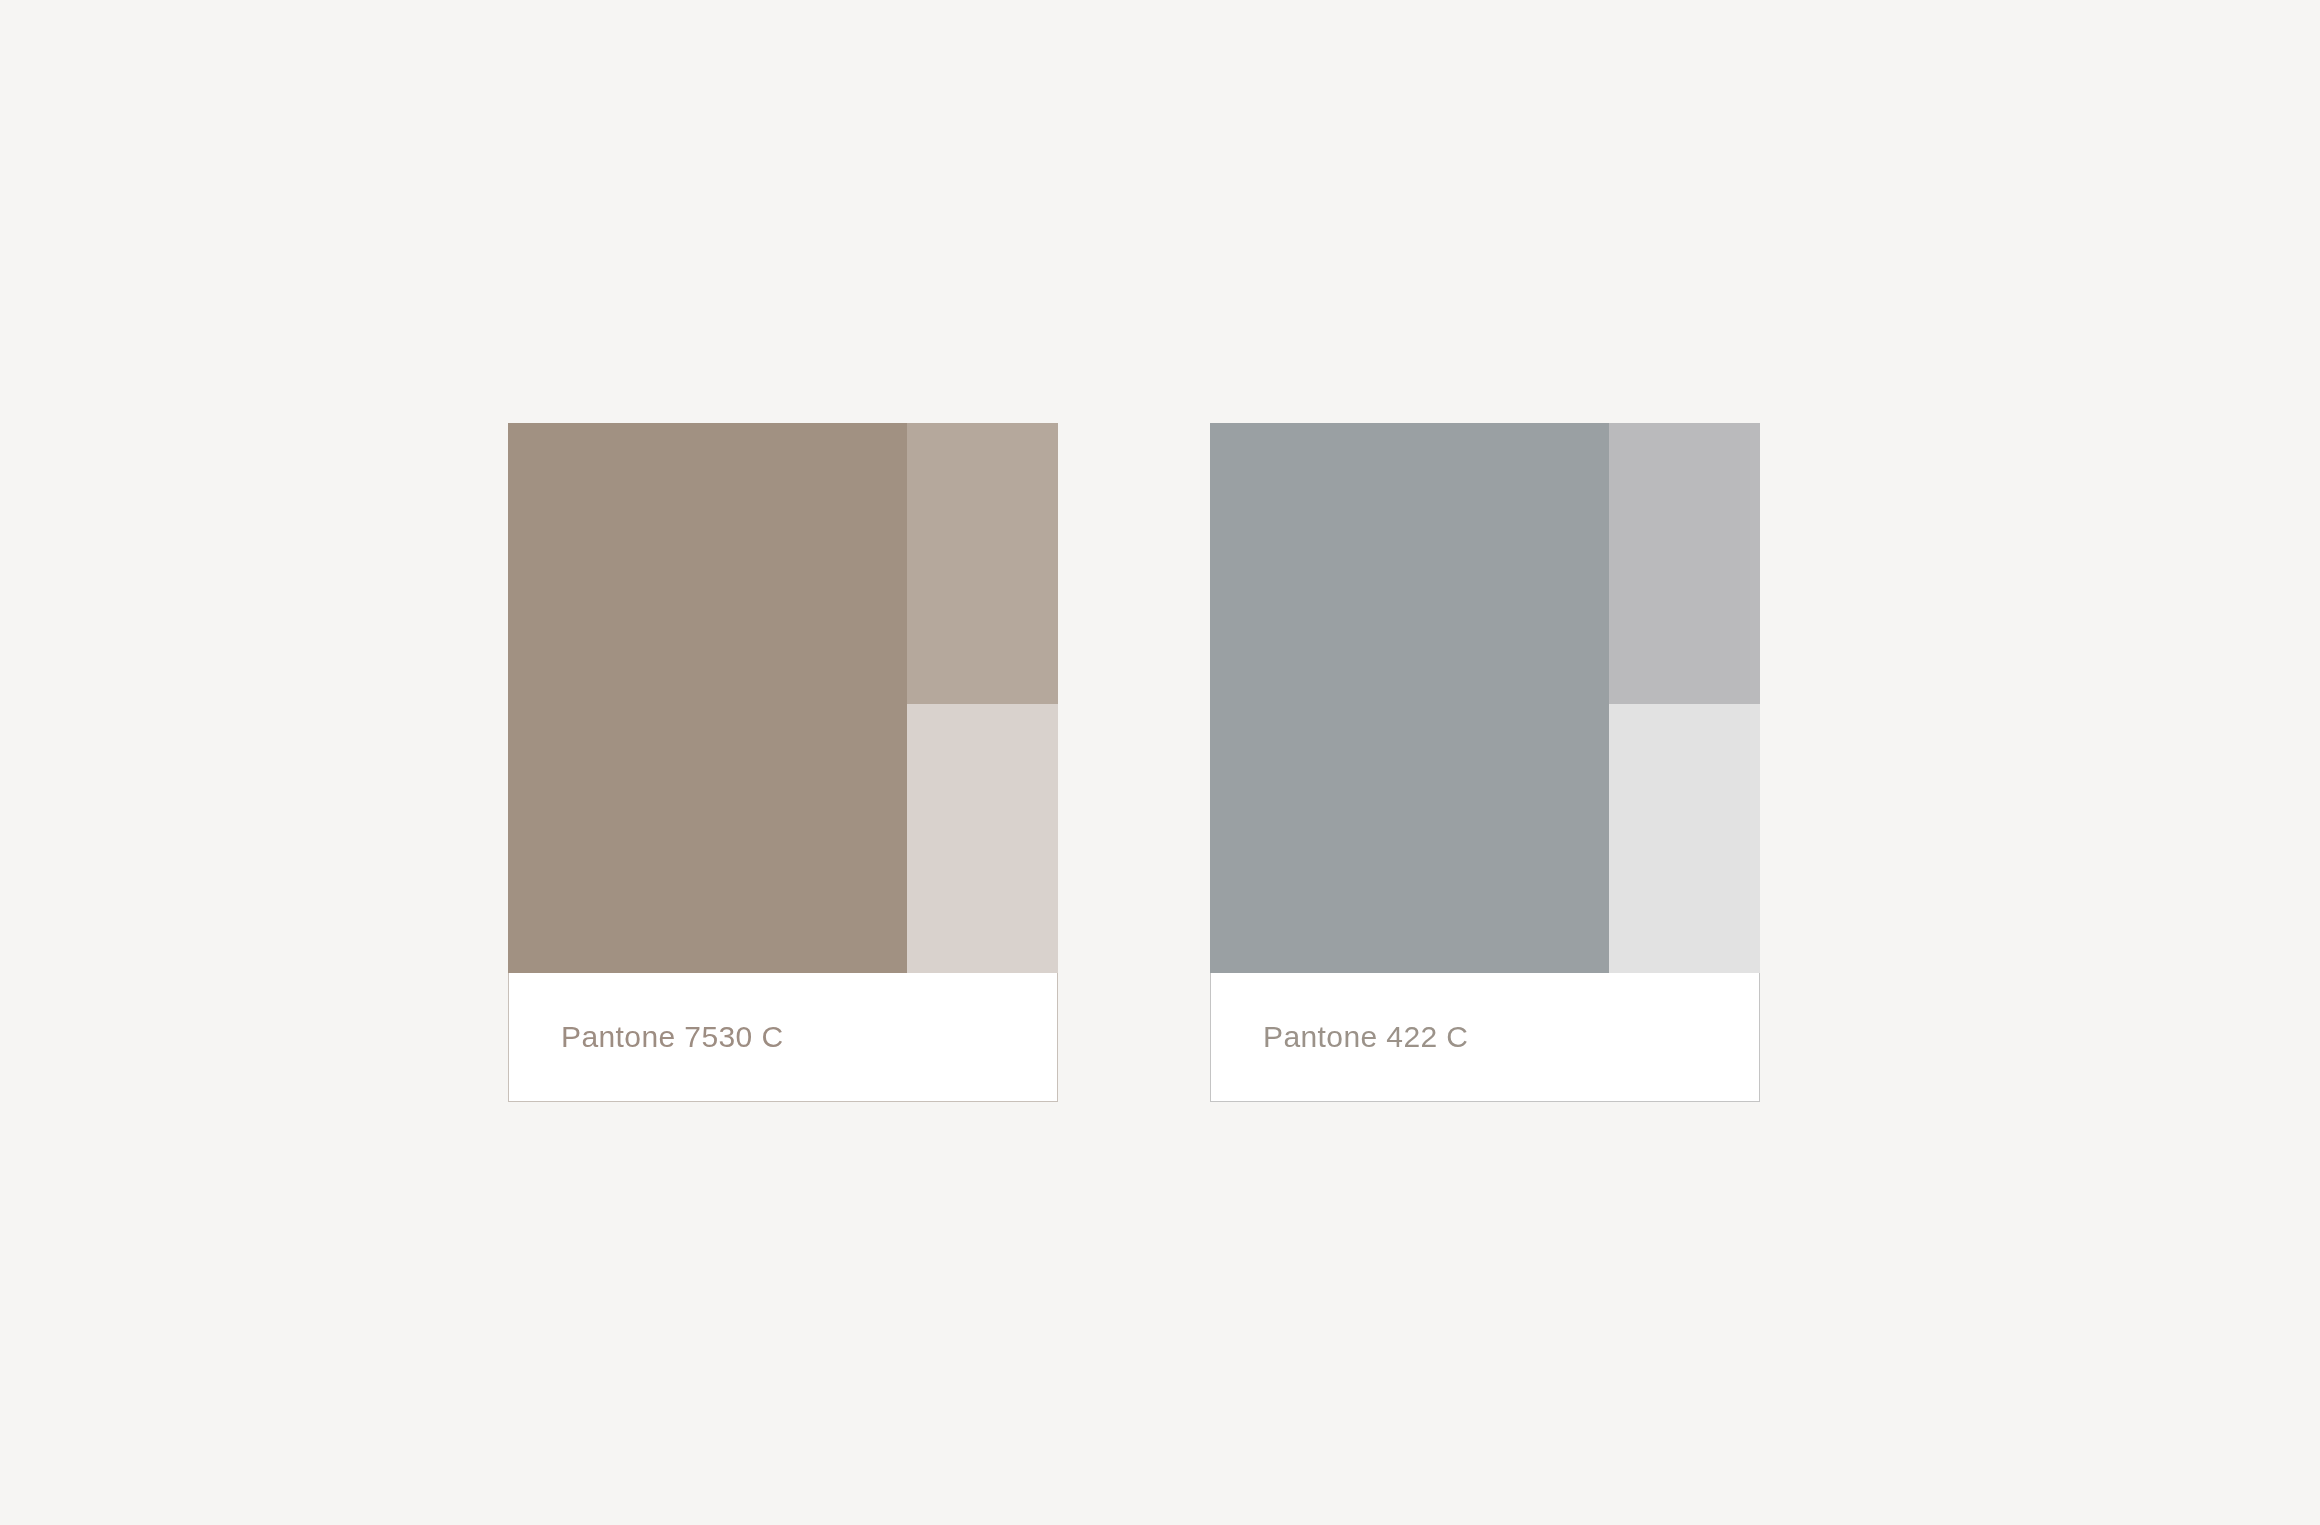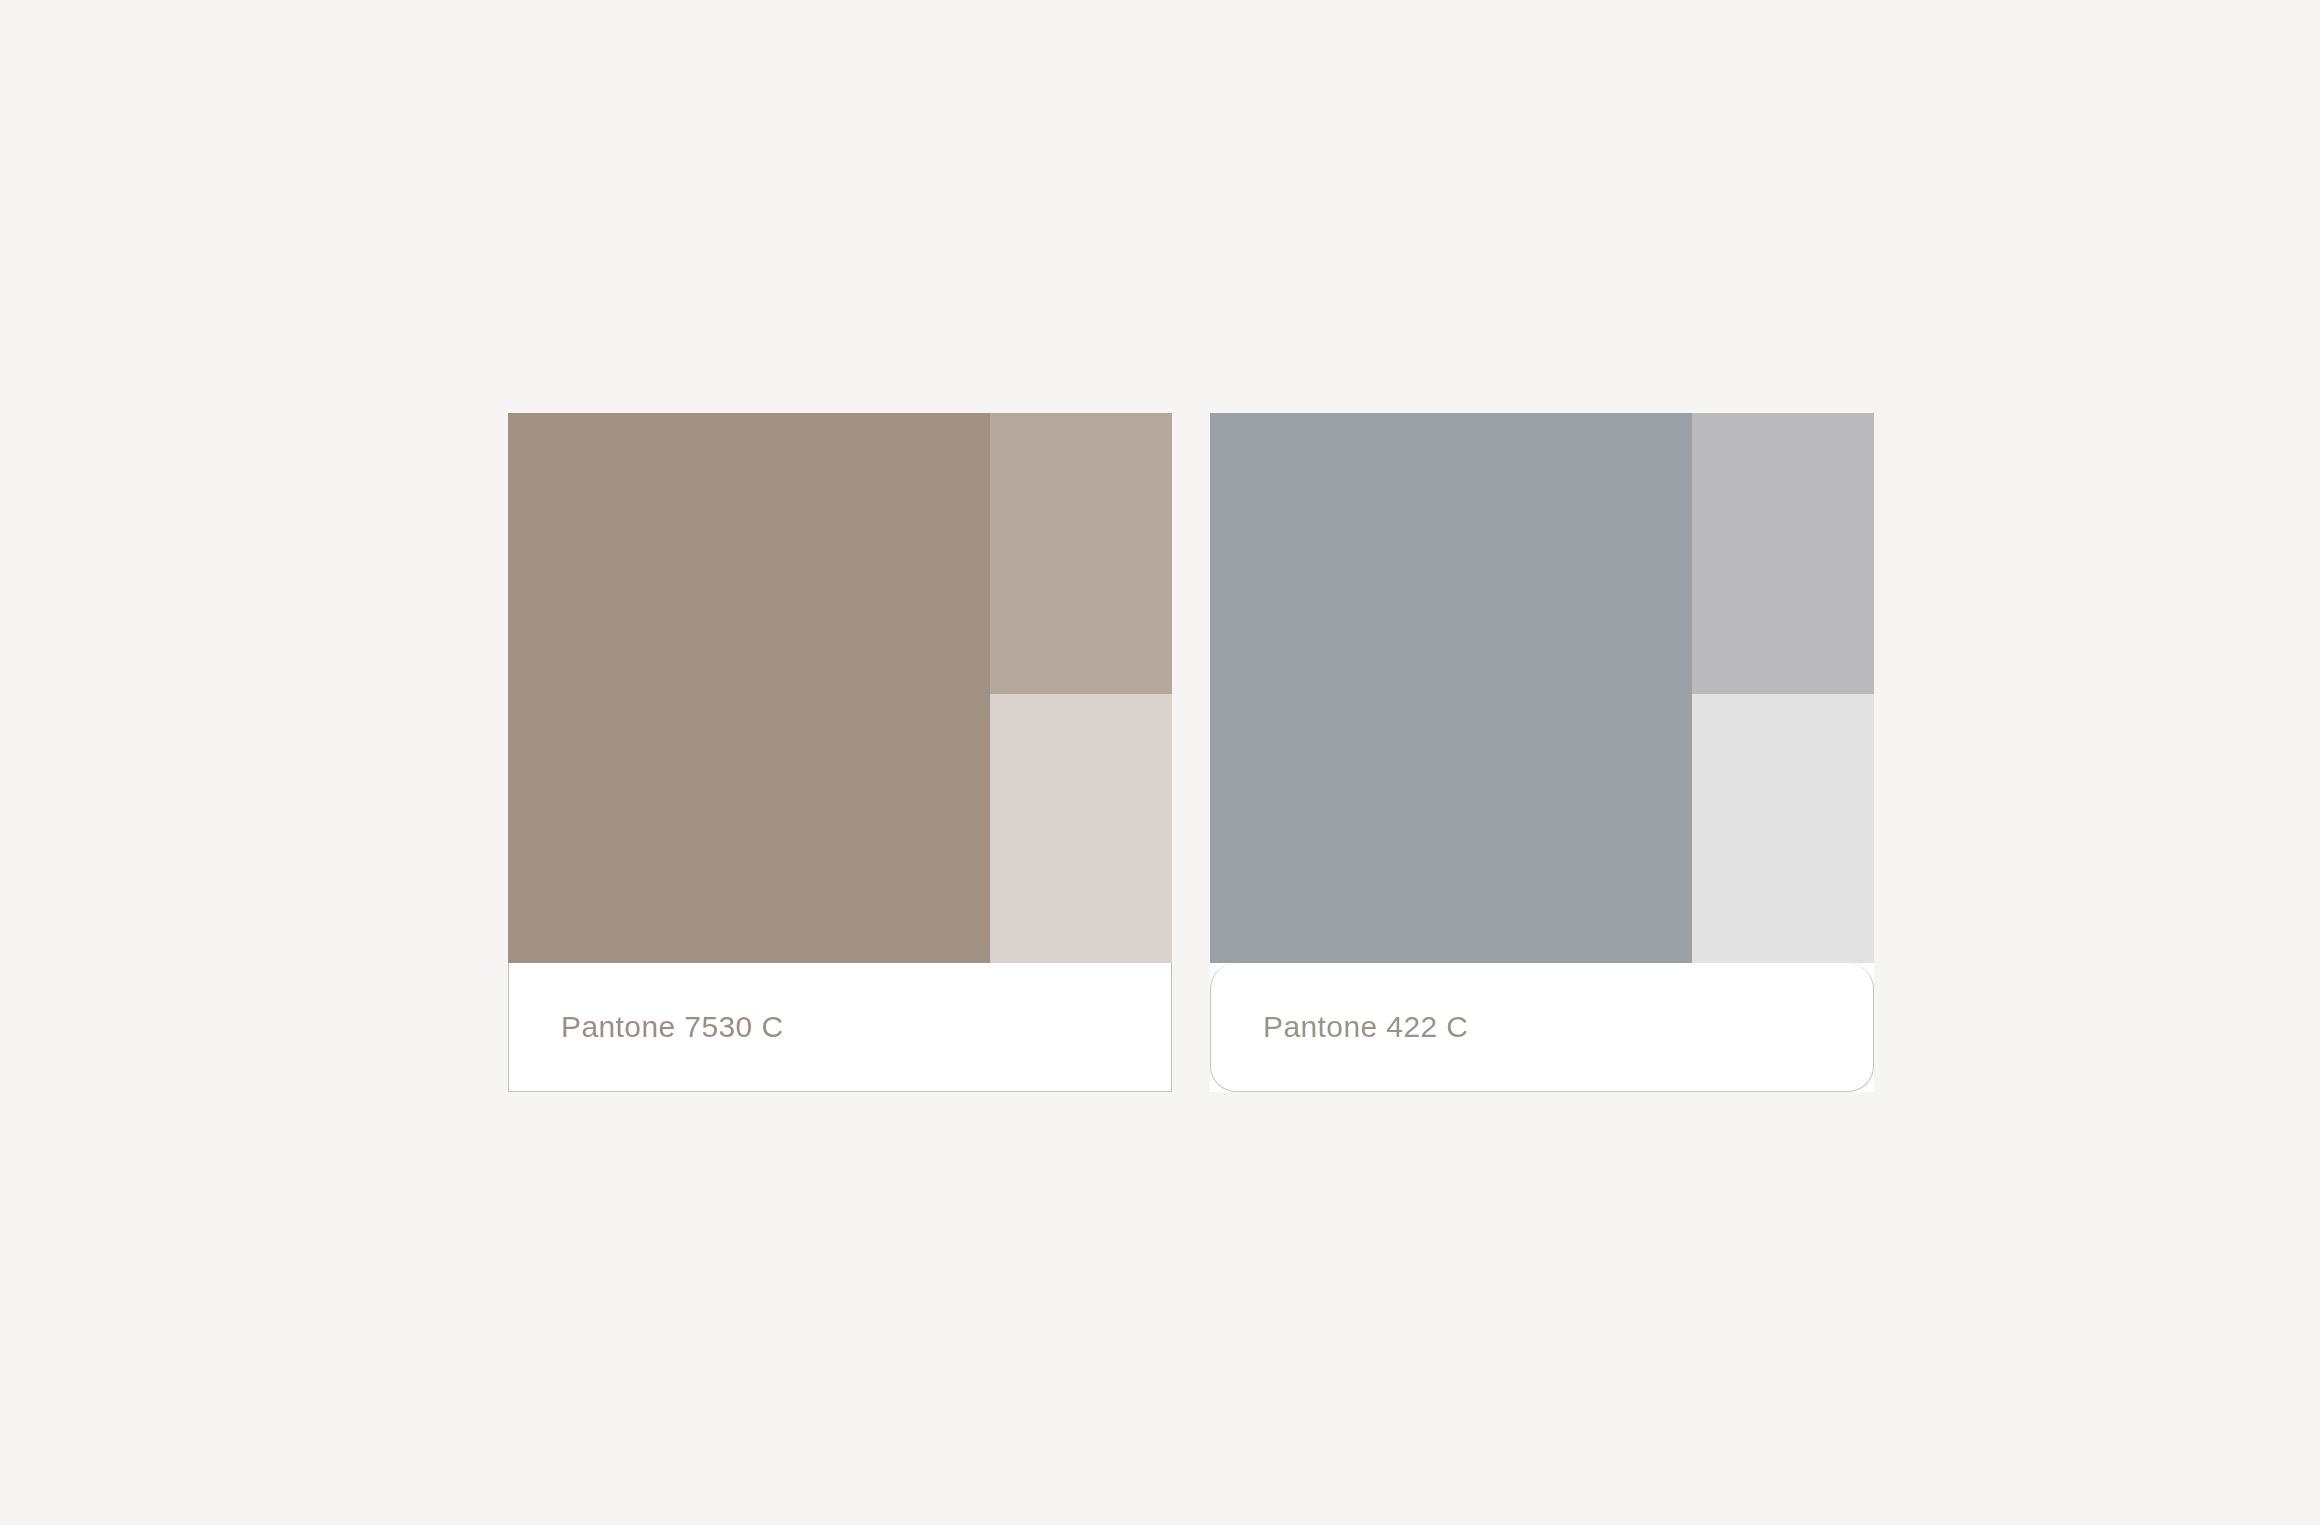--- a/index.html
+++ b/index.html
@@ -16,22 +16,22 @@
   }
 
   #swatch-stage {
     position: relative;
     width: 2320px;
     height: 1525px;
   }
 
   .swatch-card {
     position: absolute;
-    top: 413px;
-    width: 664px;
+    top: 423px;
+    width: 550px;
     height: 679px;
     background: #ffffff;
     box-sizing: border-box;
     display: flex;
     flex-direction: column;
   }
 
   #card-pantone-7530c { left: 508px; }
   #card-pantone-422c  { left: 1210px; }
 
@@ -74,21 +74,20 @@
     border: 1px solid #c8c0b9;
     border-top: none;
     box-sizing: border-box;
     display: flex;
     align-items: center;
     padding-left: 52px;
   }
 
   #card-pantone-422c .swatch-footer {
     border-color: #c4c4c4;
-    border-radius: 26px;
   }
 
   .swatch-label {
     font-size: 30px;
     font-weight: 400;
     letter-spacing: 0.4px;
     color: #9d8d82;
     white-space: nowrap;
   }
 

